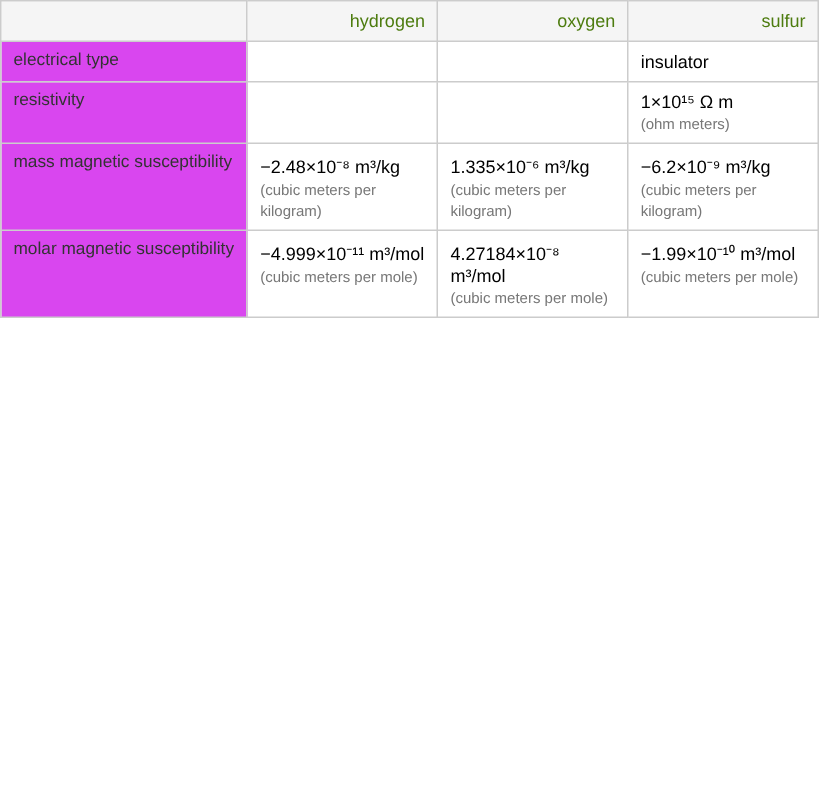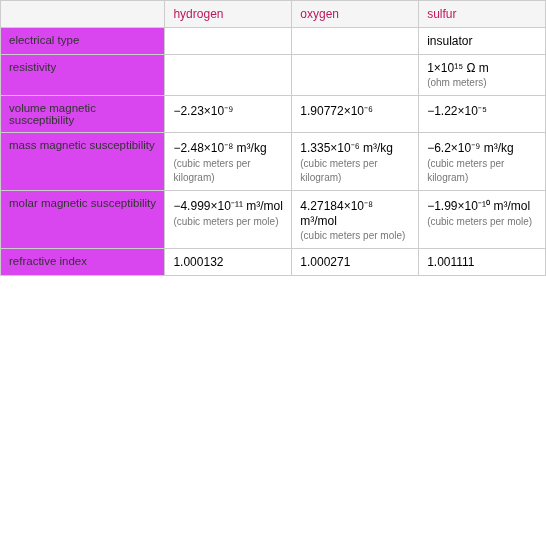--- a/index.html
+++ b/index.html
@@ -13,24 +13,24 @@
       width: 546px;
       border-collapse: collapse;
     }
     th, td {
       border: 1px solid #ccc;
       padding: 6px 8px;
       vertical-align: top;
       text-align: left;
     }
     th {
-      text-align: left;
+      text-align: right;
       font-weight: normal;
       background: #f5f5f5;
-      color: #be185d;
+      color: #4d7c0f;
     }
     td.row-label {
       font-size: 11.5px;
       color: #333;
       background: #d946ef;
       width: 140px;
     }
     td.data-cell {
       text-align: left;
       width: 108px;
@@ -72,37 +72,25 @@
         <td class="data-cell"></td>
         <td class="data-cell"><span>insulator</span></td>
       </tr>
       <tr>
         <td class="row-label">resistivity</td>
         <td class="data-cell"></td>
         <td class="data-cell"></td>
         <td class="data-cell"><span>1×10¹⁵ Ω m</span><br><span class="sub-text">(ohm meters)</span></td>
       </tr>
       <tr>
-        <td class="row-label">volume magnetic susceptibility</td>
-        <td class="data-cell"><span>−2.23×10⁻⁹</span></td>
-        <td class="data-cell"><span>1.90772×10⁻⁶</span></td>
-        <td class="data-cell"><span>−1.22×10⁻⁵</span></td>
-      </tr>
-      <tr>
         <td class="row-label">mass magnetic susceptibility</td>
         <td class="data-cell"><span>−2.48×10⁻⁸ m³/kg</span><br><span class="sub-text">(cubic meters per kilogram)</span></td>
         <td class="data-cell"><span>1.335×10⁻⁶ m³/kg</span><br><span class="sub-text">(cubic meters per kilogram)</span></td>
         <td class="data-cell"><span>−6.2×10⁻⁹ m³/kg</span><br><span class="sub-text">(cubic meters per kilogram)</span></td>
       </tr>
       <tr>
         <td class="row-label">molar magnetic susceptibility</td>
         <td class="data-cell"><span>−4.999×10⁻¹¹ m³/mol</span><br><span class="sub-text">(cubic meters per mole)</span></td>
         <td class="data-cell"><span>4.27184×10⁻⁸ m³/mol</span><br><span class="sub-text">(cubic meters per mole)</span></td>
         <td class="data-cell"><span>−1.99×10⁻¹⁰ m³/mol</span><br><span class="sub-text">(cubic meters per mole)</span></td>
       </tr>
-      <tr>
-        <td class="row-label">refractive index</td>
-        <td class="data-cell"><span>1.000132</span></td>
-        <td class="data-cell"><span>1.000271</span></td>
-        <td class="data-cell"><span>1.001111</span></td>
-      </tr>
     </tbody>
 </table>
 
 </body></html>

